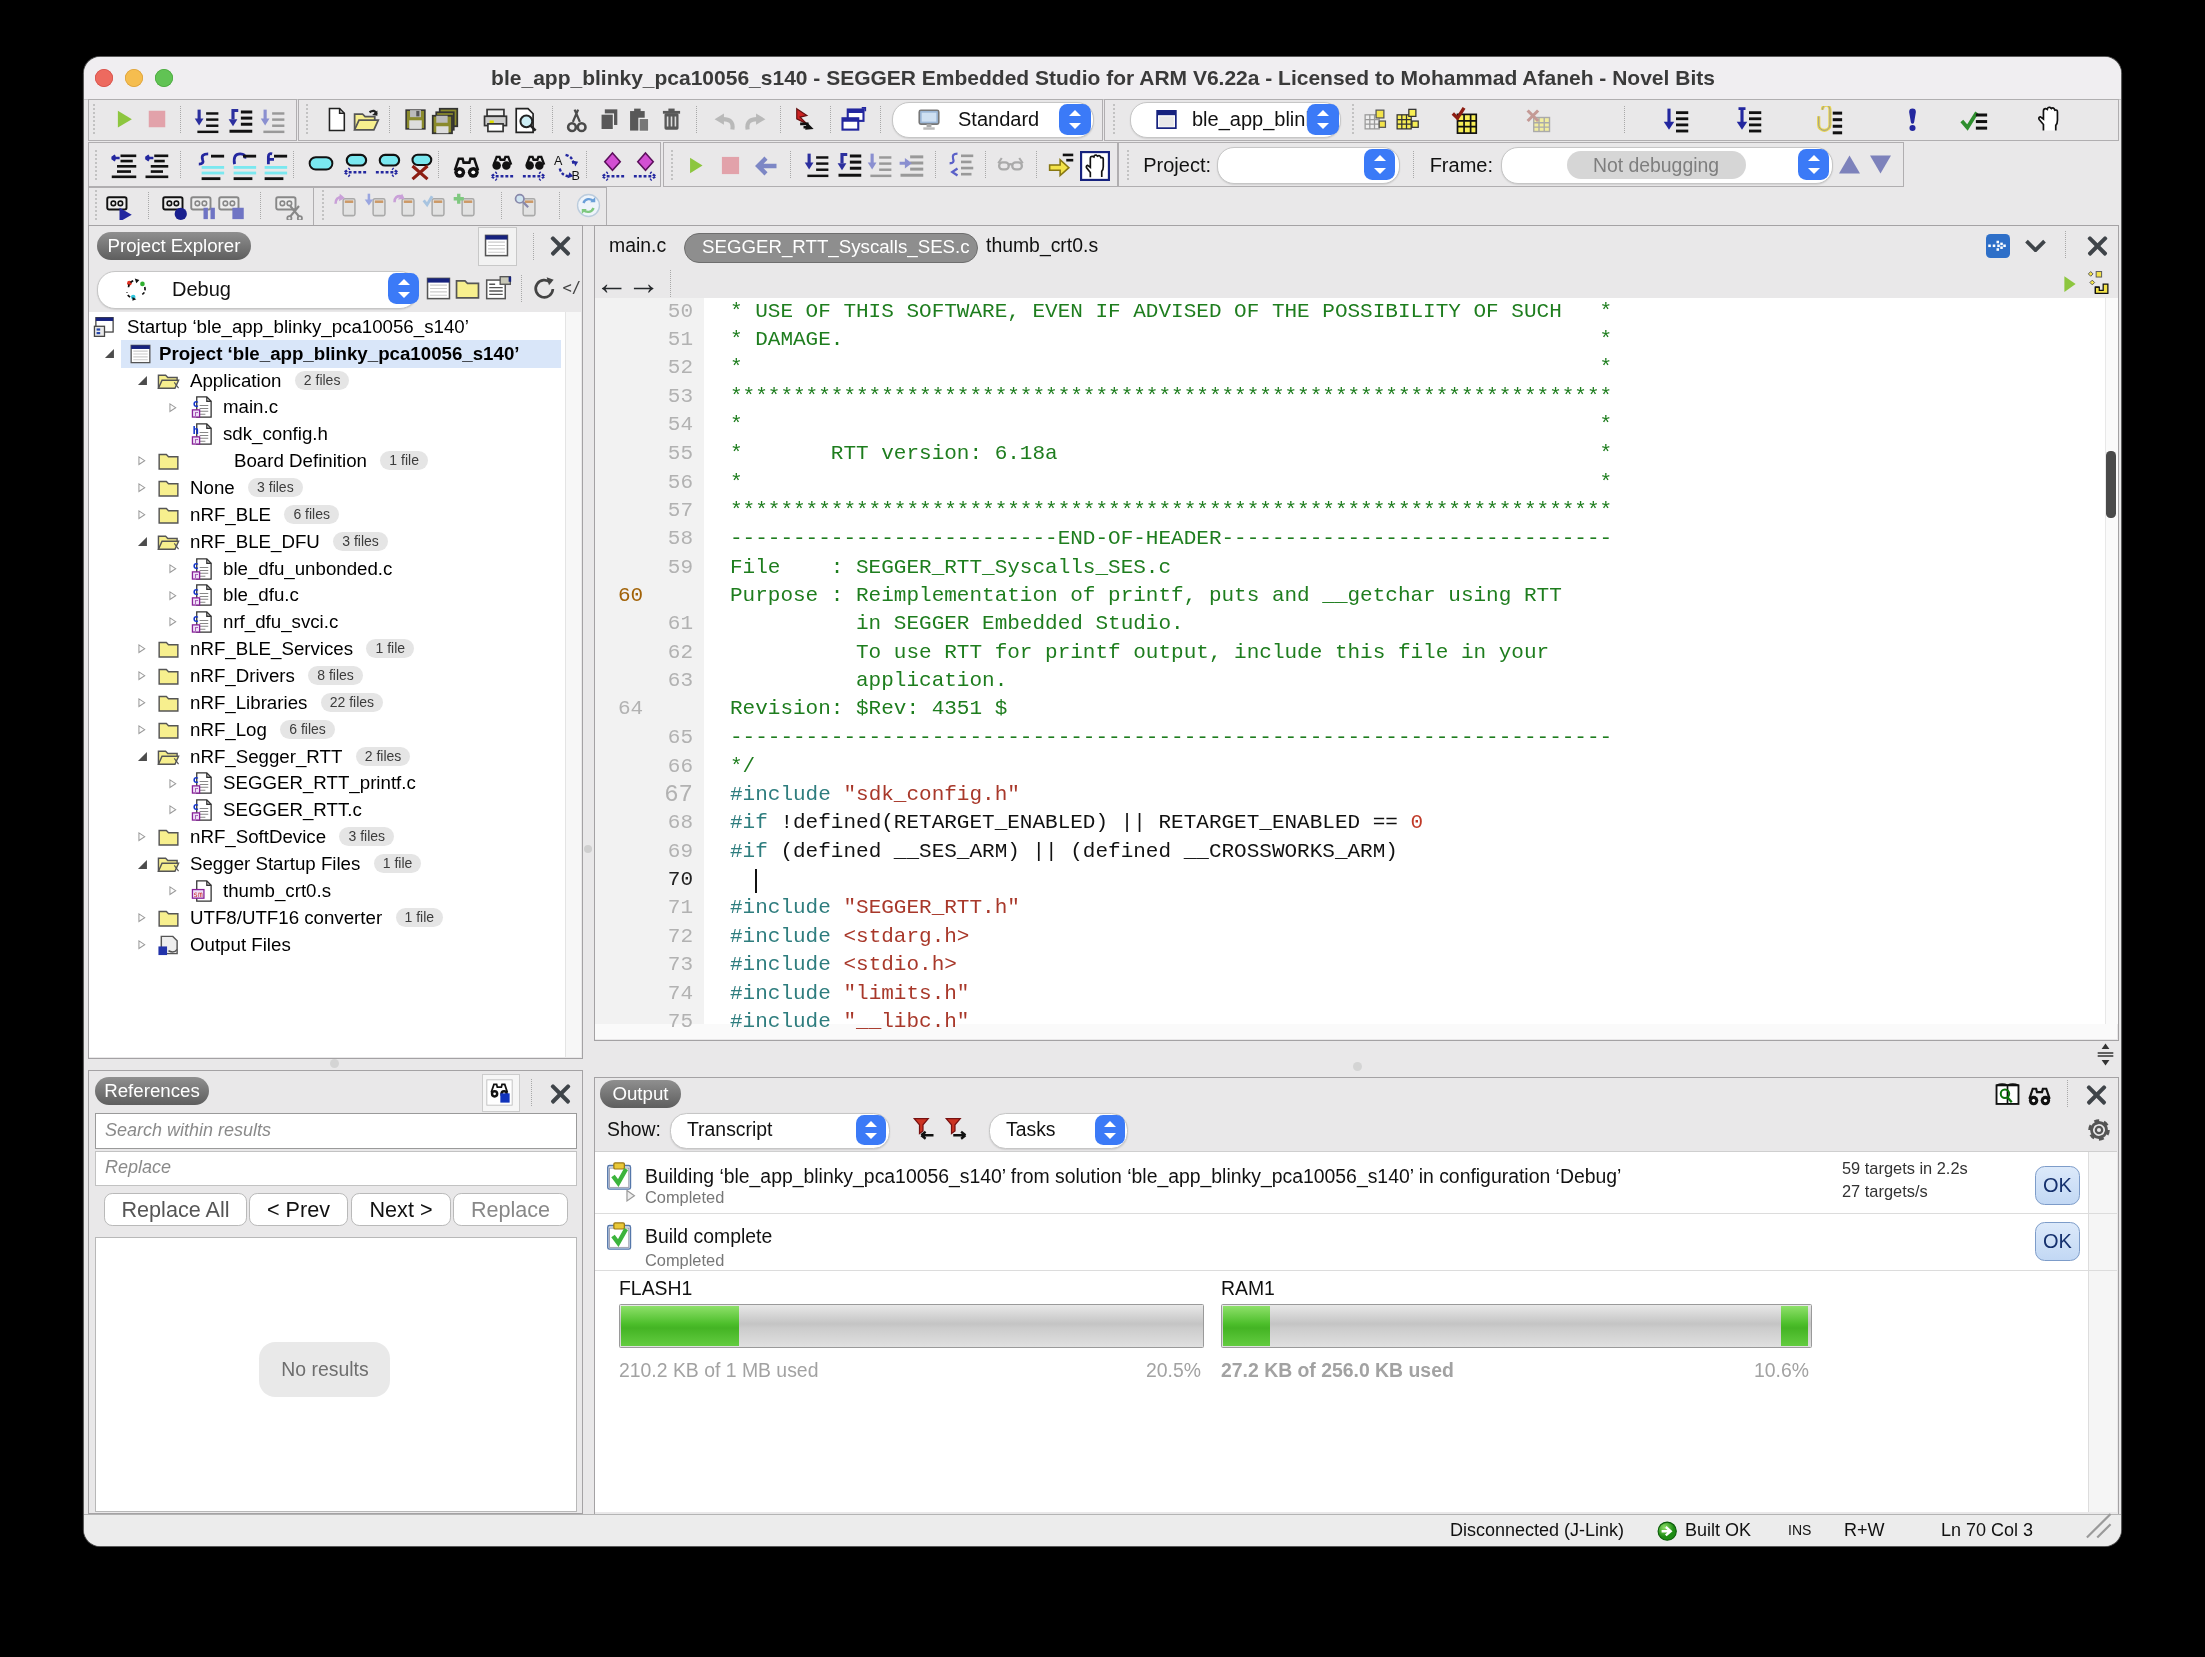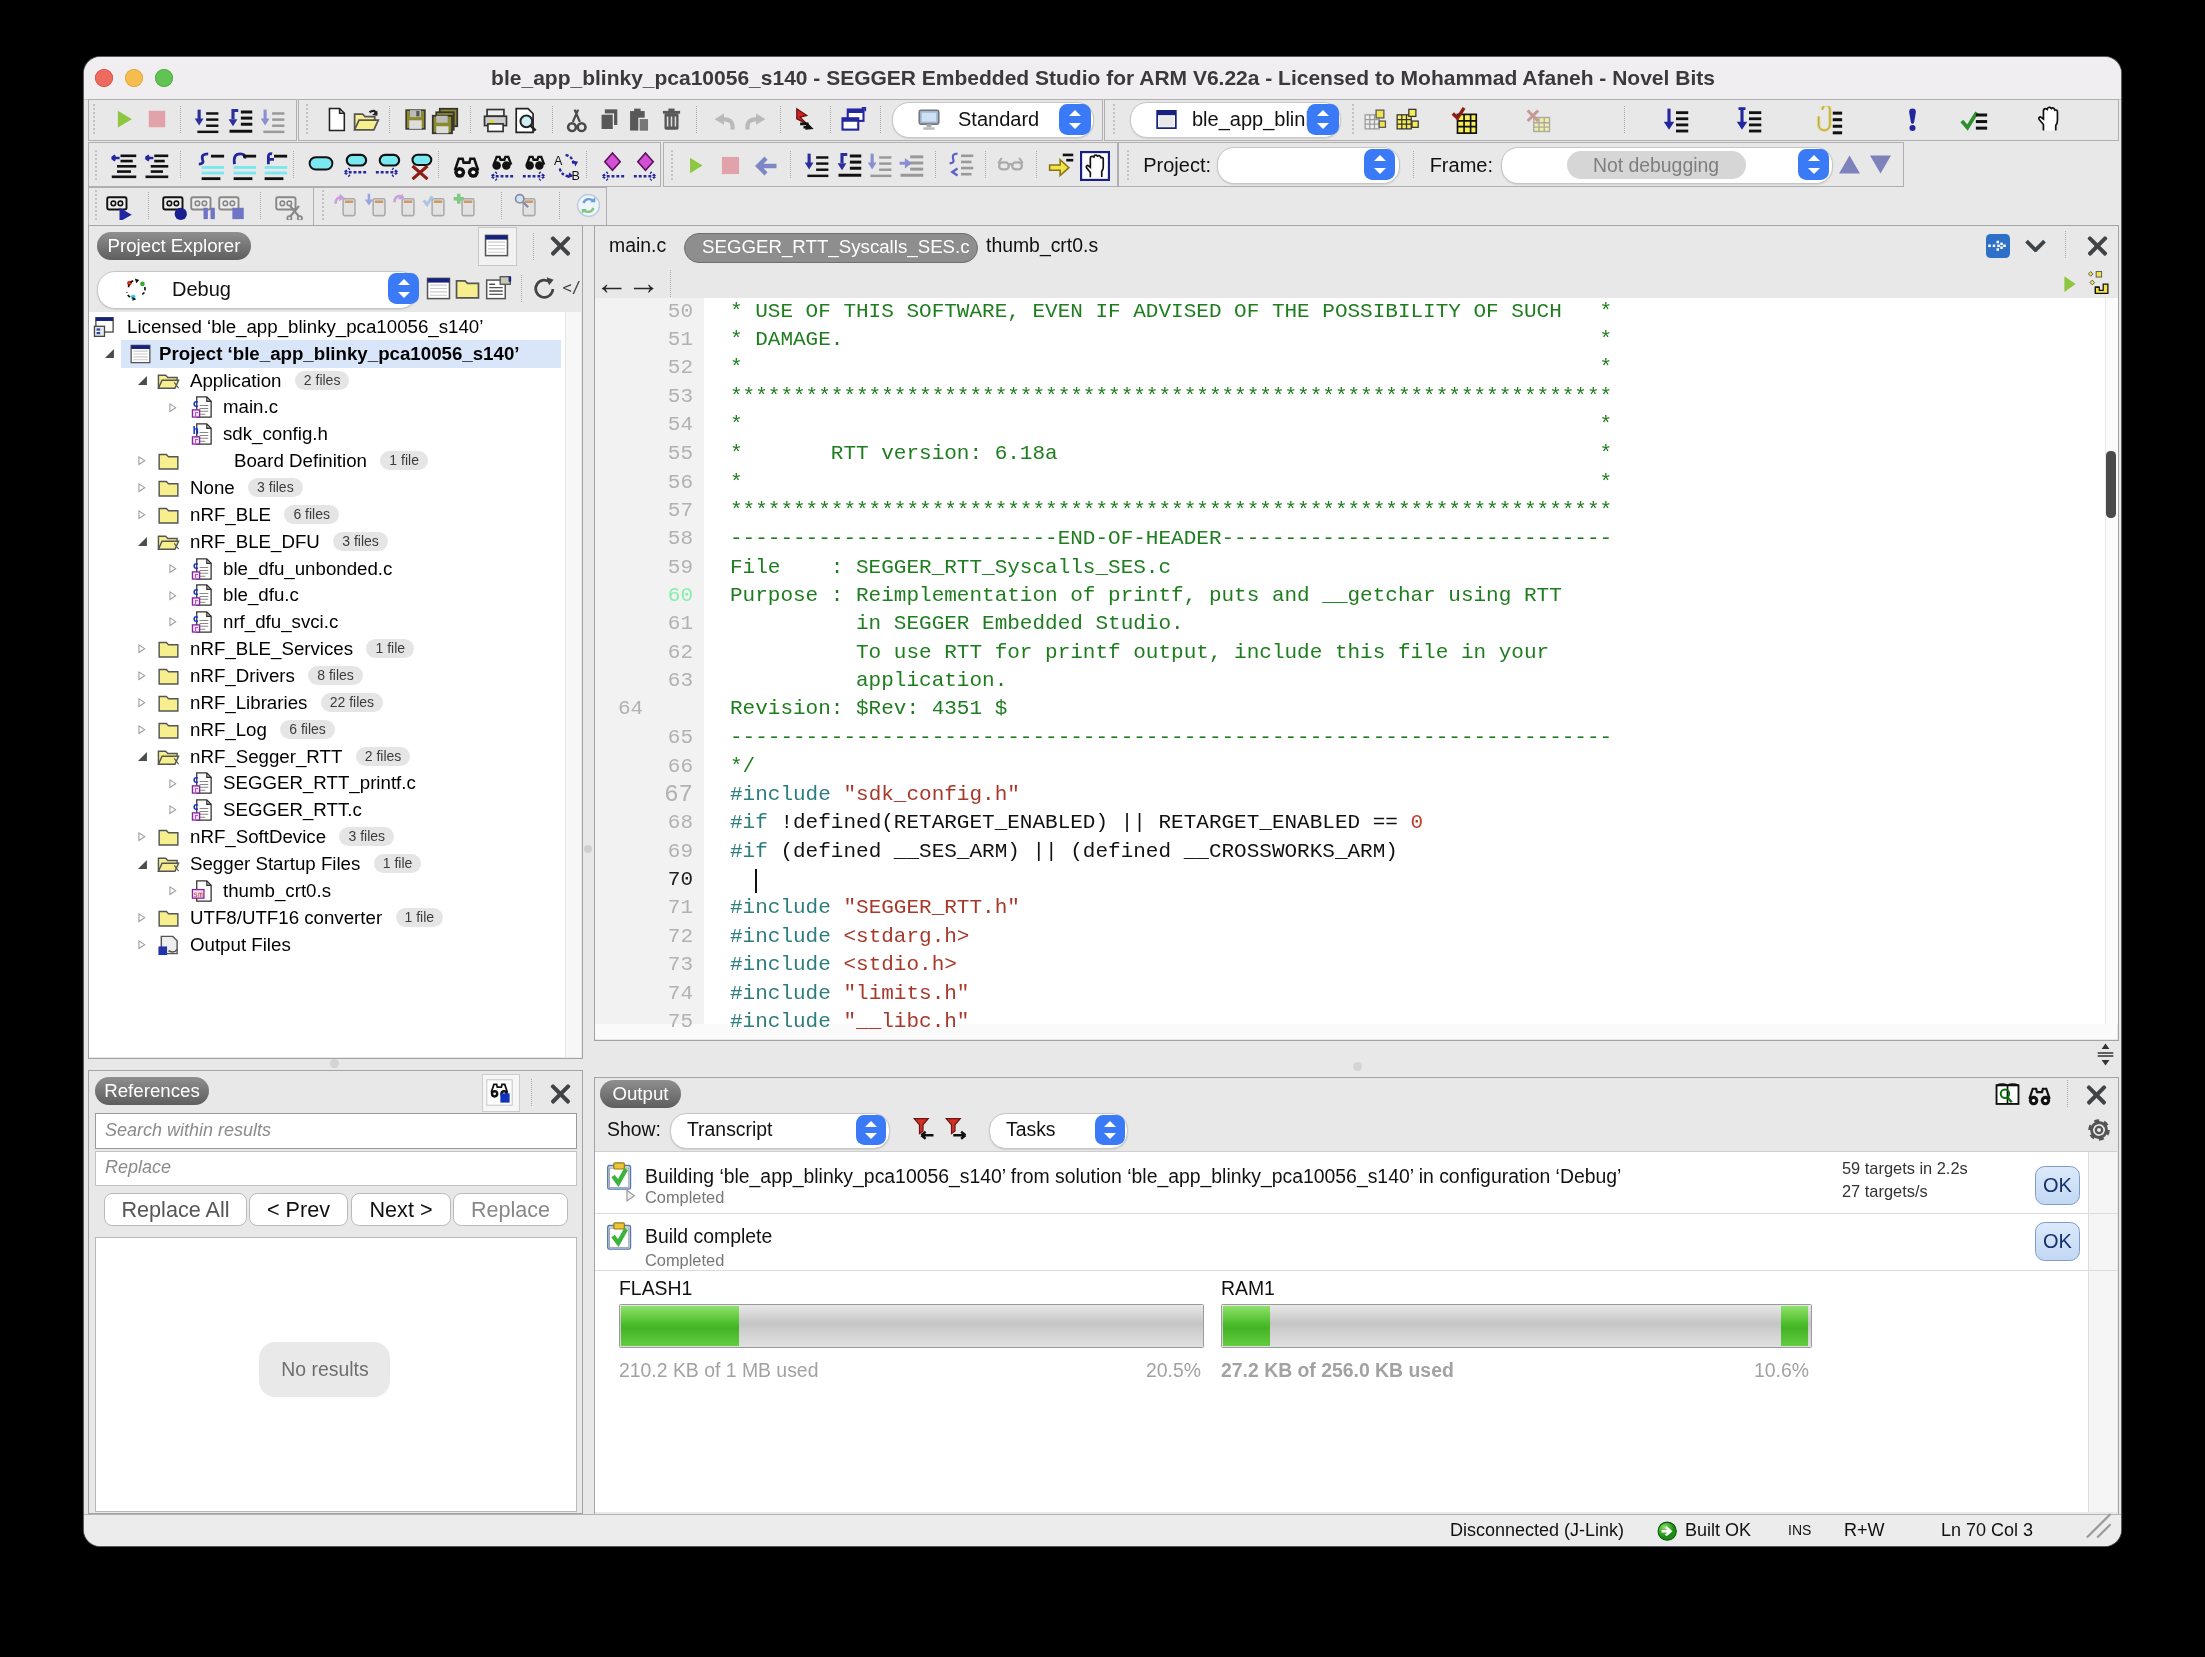--- a/index.html
+++ b/index.html
@@ -528,21 +528,21 @@
   </svg>
 <div class="abs" style="left:89px;top:312px;width:491px;height:745px;background:#fff;"></div>
 <div class="abs" style="left:565px;top:312px;width:15px;height:745px;background:#f7f7f7;border-left:0.7px solid #e4e4e4;"></div>
 <svg class="abs" style="left:93px;top:315px" width="23" height="24" viewBox="0 0 32 32">
     <rect x="4" y="3" width="24" height="20" fill="#fff" stroke="#444" stroke-width="1.8"></rect>
     <rect x="4" y="3" width="24" height="4.6" fill="#16227e"></rect>
     <rect x="2" y="15" width="14" height="14" fill="#e8e8e8" stroke="#444" stroke-width="1.8"></rect>
     <rect x="5" y="18" width="5" height="3" fill="#2244aa"></rect>
     <rect x="5" y="23" width="5" height="3" fill="#2244aa"></rect>
   </svg>
-<div class="t" style="left:127px;top:315px;font-size:18.7px;line-height:24px;color:#000;font-weight:400;">Licensed ‘ble_app_blinky_pca10056_s140’</div>
+<div class="t" style="left:127px;top:315px;font-size:18.7px;line-height:24px;color:#000;font-weight:400;">Startup ‘ble_app_blinky_pca10056_s140’</div>
 <div class="abs" style="left:121px;top:340px;width:440px;height:28px;background:#d9e6f9;"></div>
 <svg class="abs" style="left:104px;top:348px" width="10.4" height="10.4" viewBox="0 0 22 22">
     <path d="M21 2 V21 H2 Z" fill="#4c4c4c"></path>
   </svg>
 <svg class="abs" style="left:129px;top:342px" width="23" height="24" viewBox="0 0 32 32">
     <rect x="3" y="4" width="26" height="24" fill="#fff" stroke="#555" stroke-width="1.8"></rect>
     <rect x="3" y="4" width="26" height="5" fill="#16227e"></rect>
     <path d="M6 12 h20 M6 16 h20 M6 20 h20 M6 24 h20" stroke="#ccc" stroke-width="1.4"></path>
   </svg>
 <div class="t" style="left:159px;top:342px;font-size:18.7px;line-height:24px;color:#000;font-weight:700;">Project ‘ble_app_blinky_pca10056_s140’</div>
@@ -804,21 +804,21 @@
 <div class="t mono" style="left:618px;width:75px;text-align:right;top:440px;font-size:21px;line-height:28px;color:#b2b2b2;">55</div>
 <div class="t mono" style="left:730px;top:440px;font-size:21px;line-height:28px;"><span style="color:#1e7d1e">*       RTT version: 6.18a                                           *</span></div>
 <div class="t mono" style="left:618px;width:75px;text-align:right;top:469px;font-size:21px;line-height:28px;color:#b2b2b2;">56</div>
 <div class="t mono" style="left:730px;top:469px;font-size:21px;line-height:28px;"><span style="color:#1e7d1e">*                                                                    *</span></div>
 <div class="t mono" style="left:618px;width:75px;text-align:right;top:497px;font-size:21px;line-height:28px;color:#b2b2b2;">57</div>
 <div class="t mono" style="left:730px;top:497px;font-size:21px;line-height:28px;"><span style="color:#1e7d1e">**********************************************************************</span></div>
 <div class="t mono" style="left:618px;width:75px;text-align:right;top:525px;font-size:21px;line-height:28px;color:#b2b2b2;">58</div>
 <div class="t mono" style="left:730px;top:525px;font-size:21px;line-height:28px;"><span style="color:#1e7d1e">--------------------------END-OF-HEADER-------------------------------</span></div>
 <div class="t mono" style="left:618px;width:75px;text-align:right;top:554px;font-size:21px;line-height:28px;color:#b2b2b2;">59</div>
 <div class="t mono" style="left:730px;top:554px;font-size:21px;line-height:28px;"><span style="color:#1e7d1e">File    : SEGGER_RTT_Syscalls_SES.c</span></div>
-<div class="t mono" style="left:618px;width:75px;text-align:right;top:582px;font-size:21px;line-height:28px;color:#86efac;">60</div>
+<div class="t mono" style="left:618px;width:75px;top:582px;font-size:21px;line-height:28px;color:#a16207;">60</div>
 <div class="t mono" style="left:730px;top:582px;font-size:21px;line-height:28px;"><span style="color:#1e7d1e">Purpose : Reimplementation of printf, puts and __getchar using RTT</span></div>
 <div class="t mono" style="left:618px;width:75px;text-align:right;top:610px;font-size:21px;line-height:28px;color:#b2b2b2;">61</div>
 <div class="t mono" style="left:730px;top:610px;font-size:21px;line-height:28px;"><span style="color:#1e7d1e">          in SEGGER Embedded Studio.</span></div>
 <div class="t mono" style="left:618px;width:75px;text-align:right;top:639px;font-size:21px;line-height:28px;color:#b2b2b2;">62</div>
 <div class="t mono" style="left:730px;top:639px;font-size:21px;line-height:28px;"><span style="color:#1e7d1e">          To use RTT for printf output, include this file in your</span></div>
 <div class="t mono" style="left:618px;width:75px;text-align:right;top:667px;font-size:21px;line-height:28px;color:#b2b2b2;">63</div>
 <div class="t mono" style="left:730px;top:667px;font-size:21px;line-height:28px;"><span style="color:#1e7d1e">          application.</span></div>
 <div class="t mono" style="left:618px;width:75px;text-align:left;top:695px;font-size:21px;line-height:28px;color:#b2b2b2;">64</div>
 <div class="t mono" style="left:730px;top:695px;font-size:21px;line-height:28px;"><span style="color:#1e7d1e">Revision: $Rev: 4351 $</span></div>
 <div class="t mono" style="left:618px;width:75px;text-align:right;top:724px;font-size:21px;line-height:28px;color:#b2b2b2;">65</div>

